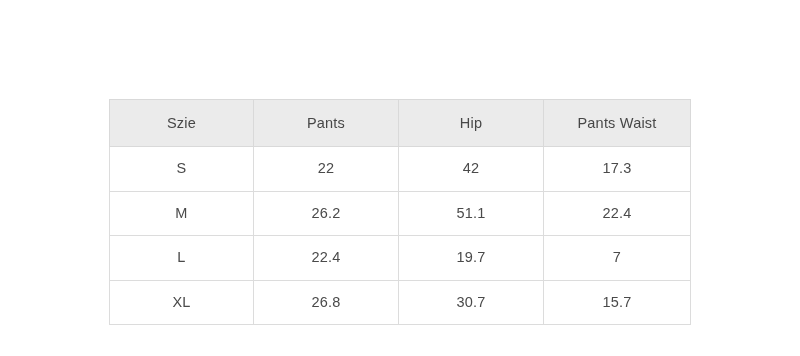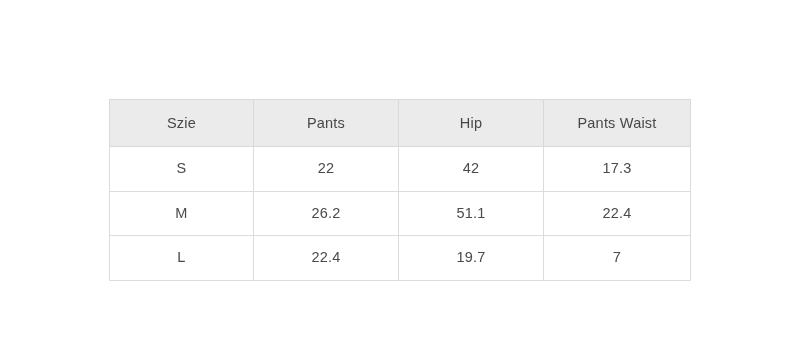--- a/index.html
+++ b/index.html
@@ -92,15 +92,21 @@
         <td>26.2</td>
         <td>51.1</td>
         <td>22.4</td>
       </tr>
       <tr>
         <td>L</td>
         <td>22.4</td>
         <td>19.7</td>
         <td>7</td>
       </tr>
+      <tr>
+        <td>XL</td>
+        <td>26.8</td>
+        <td>30.7</td>
+        <td>15.7</td>
+      </tr>
     </tbody>
   </table>
 </div>
 
 </body></html>

